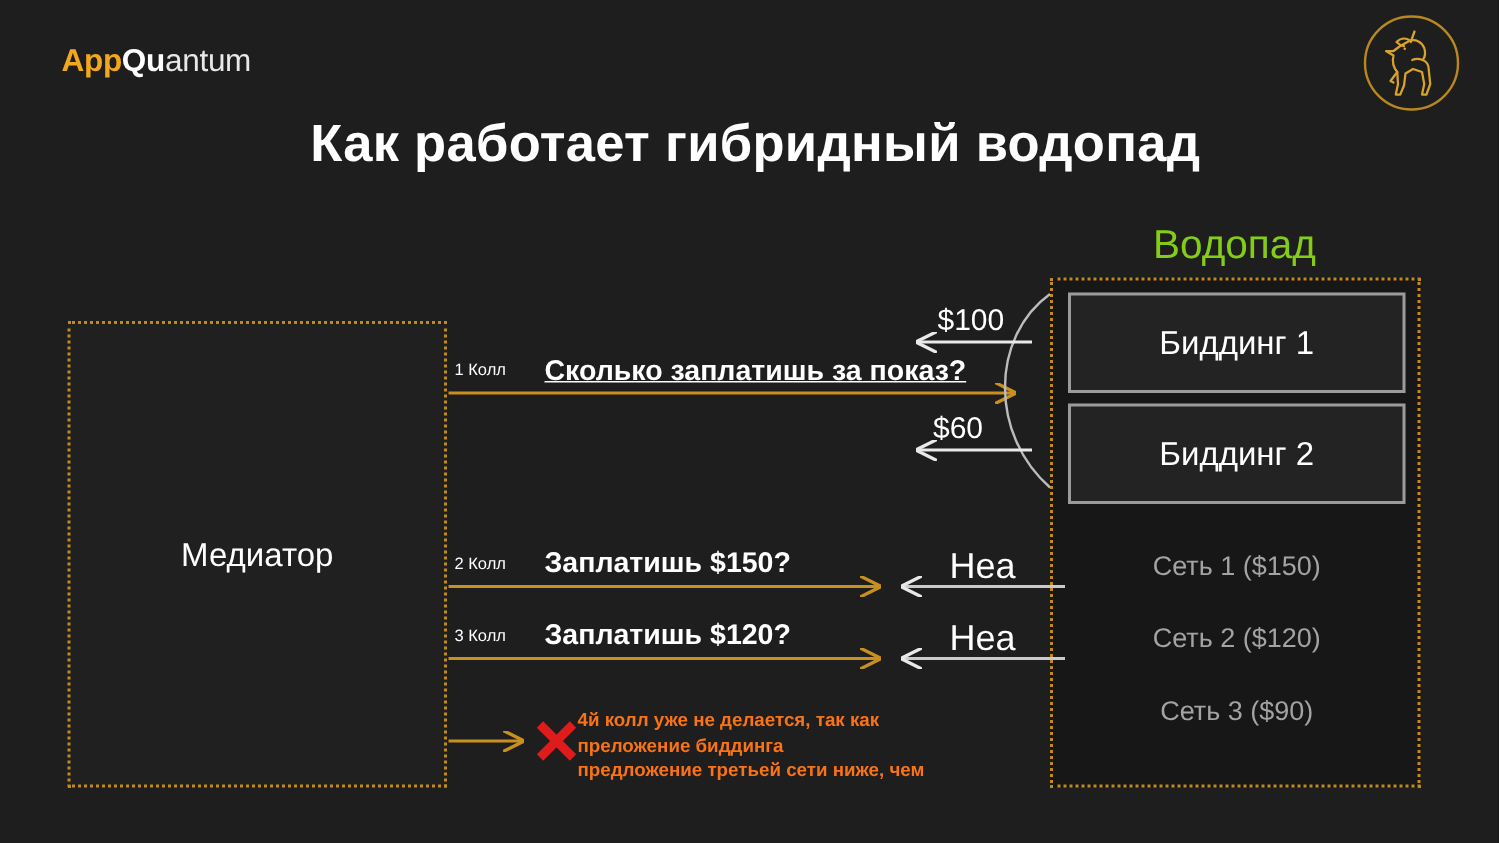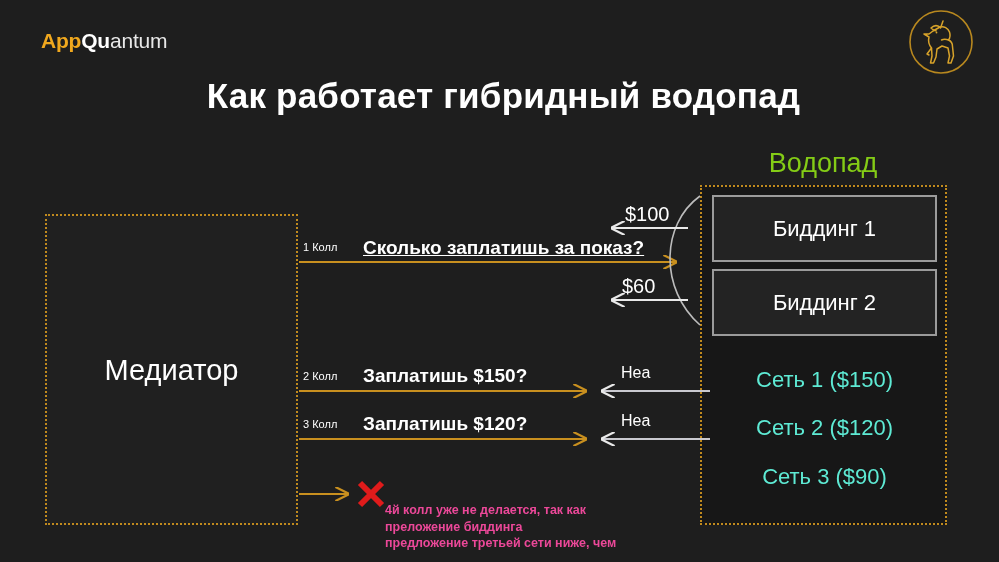--- a/index.html
+++ b/index.html
@@ -79,21 +79,21 @@
     background: #202020;
   }
   .mediator-label {
     position: absolute;
     left: 0;
     right: 0;
     top: 50%;
     transform: translateY(-50%);
     text-align: center;
     color: #ffffff;
-    font-size: 29px;
+    font-size: 22px;
     font-weight: normal;
   }
 
   
   .waterfall-box {
     position: absolute;
     left: 700px;
     top: 185px;
     width: 247px;
     height: 340px;
@@ -117,22 +117,22 @@
     font-weight: normal;
   }
   .bid-1 { top: 8px; }
   .bid-2 { top: 82px; }
 
   .net-row {
     position: absolute;
     left: 10px;
     width: 225px;
     text-align: center;
-    color: #5eead4;
-    font-size: 22px;
+    color: #a3a3a3;
+    font-size: 18px;
   }
   .net-1 { top: 180px; }
   .net-2 { top: 228px; }
   .net-3 { top: 277px; }
 
   
   .overlay {
     position: absolute;
     left: 0;
     top: 0;
@@ -159,23 +159,24 @@
   .amount-label {
     position: absolute;
     color: #ffffff;
     font-size: 20px;
     font-weight: normal;
     white-space: nowrap;
   }
   .reply-label {
     position: absolute;
     color: #ffffff;
-    font-size: 16px;
-    font-weight: normal;
-    white-space: nowrap;
+    font-size: 24px;
+    font-weight: normal;
+    white-space: nowrap;
+    margin-left: 12px;
   }
 
   
   .lbl-call1  { left: 303px; top: 241px; }
   .txt-call1  { left: 363px; top: 237px; text-decoration: underline; }
   .lbl-100    { left: 625px; top: 203px; }
   .lbl-60     { left: 622px; top: 275px; }
 
   
   .lbl-call2  { left: 303px; top: 370px; }
@@ -195,25 +196,24 @@
     width: 30px;
     height: 30px;
   }
 
   
   .note {
     position: absolute;
     left: 385px;
     top: 472px;
     width: 300px;
-    color: #ec4899;
+    color: #f97316;
     font-size: 12.5px;
     font-weight: bold;
     line-height: 1.32;
-    margin-top: 30px;
   }
 </style>
 </head>
 <body>
 
 <div class="slide">
 
   <div class="logo">
     <span class="app">App</span><span class="qu">Qu</span><span class="antum">antum</span>
   </div>

